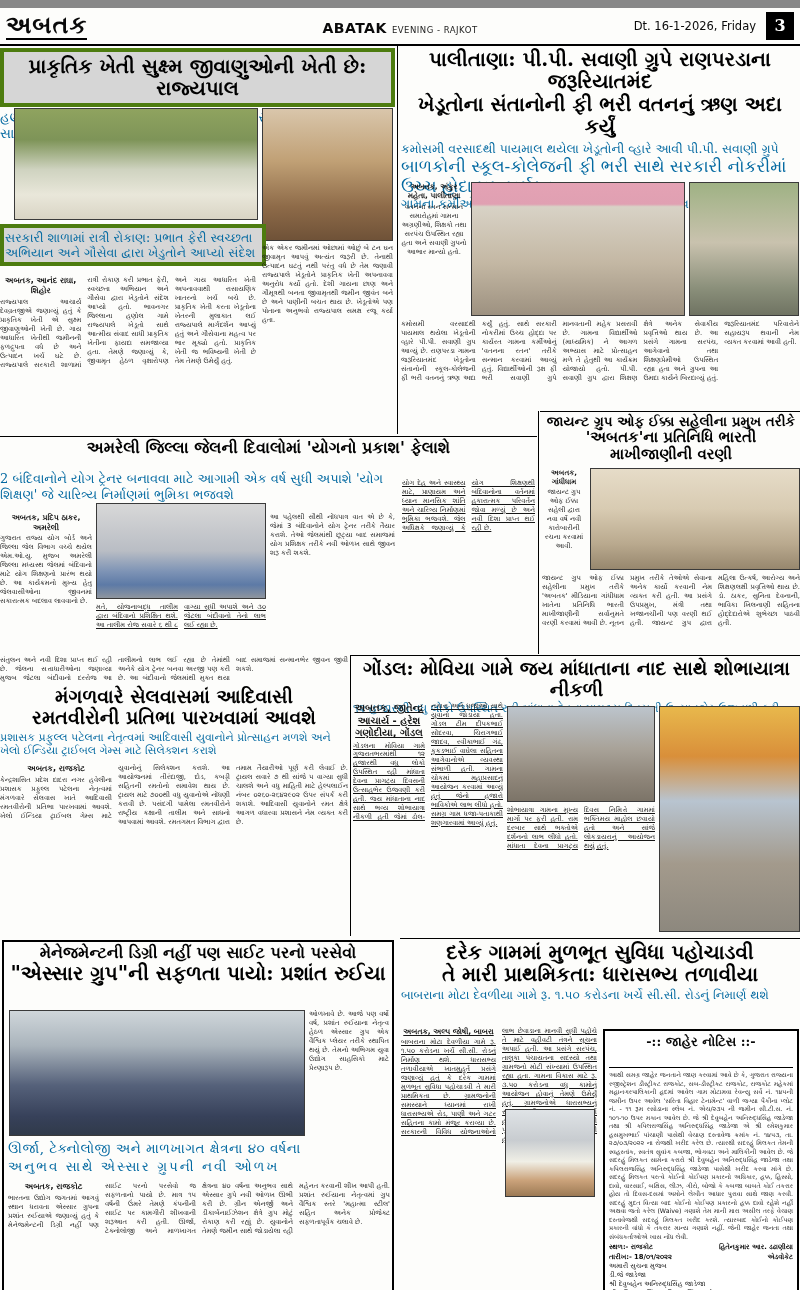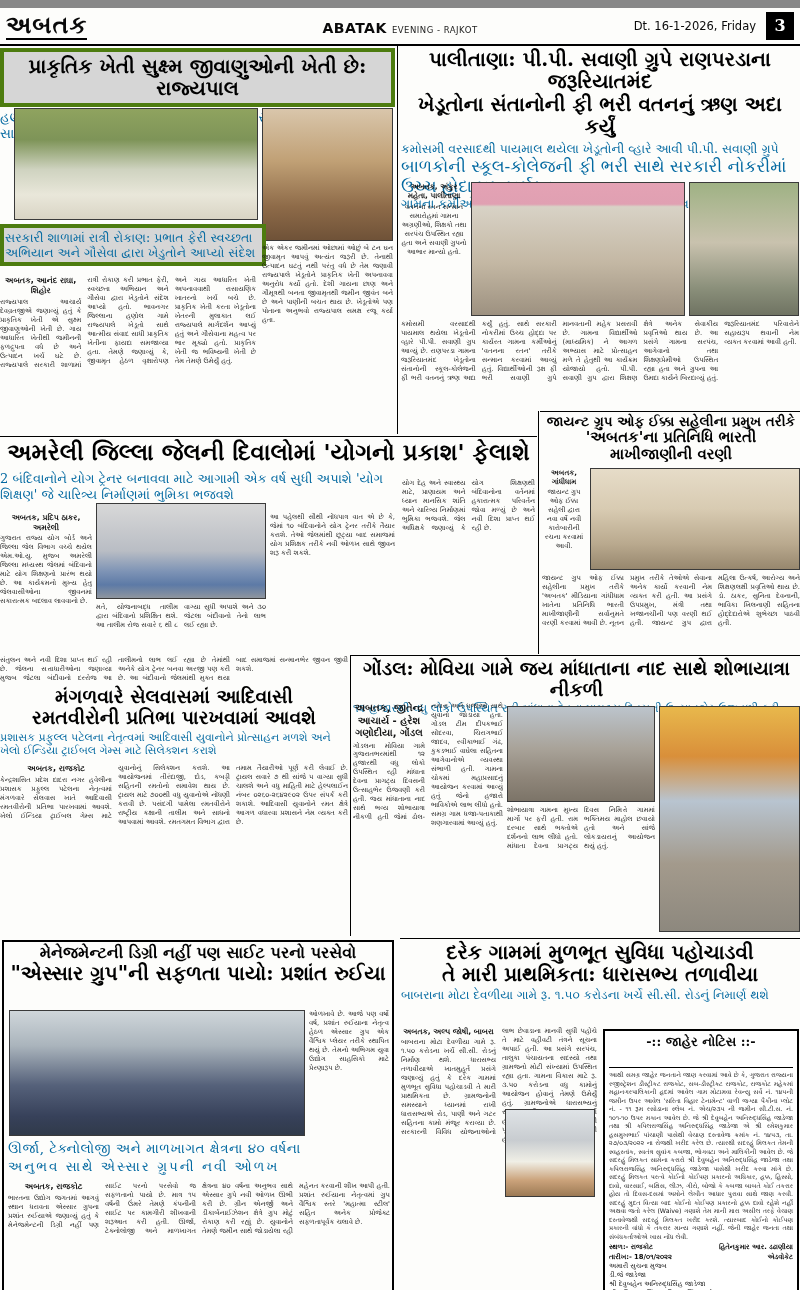--- a/index.html
+++ b/index.html
@@ -5,21 +5,21 @@
   html,body{margin:0;padding:0;background:#888;}
   .page{position:relative;width:800px;height:1290px;background:#fdfdfb;margin:8px auto;overflow:hidden;
         font-family:"DejaVu Sans",sans-serif;color:#0a0a0a;}
   .rule{position:absolute;background:#000;}
   .article{position:absolute;}
   .hl{font-family:"DejaVu Serif",serif;font-weight:bold;text-align:center;line-height:1.12;color:#000;}
   .sub{font-family:"DejaVu Serif",serif;font-weight:normal;text-align:left;line-height:1.2;color:#0369a1;}
   .banner{background:#d6d6d6;border:4px solid #4d7c0f;}
   .body{font-size:6.8px;line-height:1.32;text-align:justify;color:#161616;overflow:hidden;}
   .body .byline{font-weight:bold;text-align:center;font-size:8px;line-height:1.25;margin:0 0 2px 0;}
-  .cols2{column-count:2;column-gap:6px;}
+  .cols2{column-count:2;column-gap:6px;text-decoration:underline;}
   .cols3{column-count:3;column-gap:6px;}
   .cols4{column-count:4;column-gap:6px;}
   .cols5{column-count:5;column-gap:6px;}
   .photo{position:absolute;border:1px solid #3a3a3a;box-sizing:border-box;}
   
   .hdr{position:absolute;left:0;top:0;width:800px;height:36px;}
   .logo{position:absolute;left:6px;top:4px;font-family:"DejaVu Serif",serif;font-weight:bold;font-size:24px;
         letter-spacing:1px;border-bottom:2px solid #000;line-height:1.1;}
   .masthead{position:absolute;left:0;top:10px;width:800px;text-align:center;}
   .masthead b{font-size:14px;letter-spacing:.5px;}
@@ -80,30 +80,30 @@
     </div>
     <div class="photo" style="left:70px;top:134px;width:214px;height:134px;
          background:linear-gradient(180deg,#e4a2b4 0%,#e0a0b2 16%,#d8d2c6 18%,#c4b8a4 60%,#9d9180 100%)"></div>
     <div class="photo" style="left:288px;top:134px;width:110px;height:134px;
          background:linear-gradient(180deg,#9fb284 0%,#c9c2ae 45%,#8a8f7a 80%,#6f7362 100%)"></div>
     <div class="body cols5" style="position:absolute;left:0;top:272px;width:398px;height:88px">કમોસમી વરસાદથી પાયમાલ થયેલા ખેડૂતોની વ્હારે પી.પી. સવાણી ગ્રુપ આવ્યું છે. રાણપરડા ગામના જરૂરિયાતમંદ ખેડૂતોના સંતાનોની સ્કૂલ-કોલેજની ફી ભરી વતનનું ઋણ અદા કર્યું હતું. સાથે સરકારી નોકરીમાં ઉચ્ચ હોદ્દા પર કાર્યરત ગામના કર્મીઓનું 'વતનના રતન' તરીકે સન્માન કરવામાં આવ્યું હતું. વિદ્યાર્થીઓની રૂક્ષ ફી ભરી સવાણી ગ્રુપે માનવતાની મહેક પ્રસરાવી છે. ગામના વિદ્યાર્થીઓ (માધ્યમિક) ને આગળ અભ્યાસ માટે પ્રોત્સાહન મળે તે હેતુથી આ કાર્યક્રમ યોજાયો હતો. પી.પી. સવાણી ગ્રુપ દ્વારા શિક્ષણ ક્ષેત્રે અનેક સેવાકીય પ્રવૃત્તિઓ થાય છે. આ પ્રસંગે ગામના સરપંચ, આગેવાનો તથા શિક્ષણપ્રેમીઓ ઉપસ્થિત રહ્યા હતા અને ગ્રુપના આ ઉમદા કાર્યને બિરદાવ્યું હતું. જરૂરિયાતમંદ પરિવારોને સહાયરૂપ થવાની નેમ વ્યક્ત કરવામાં આવી હતી.</div>
   </div>
 
   <div class="rule" style="left:0;top:428px;width:537px;height:1px"></div>
   <div class="article" style="left:0;top:431px;width:537px;height:214px">
-    <div class="hl" style="font-size:23px">અમરેલી જિલ્લા જેલની દિવાલોમાં 'યોગનો પ્રકાશ' ફેલાશે</div>
+    <div class="hl" style="font-size:16px">અમરેલી જિલ્લા જેલની દિવાલોમાં 'યોગનો પ્રકાશ' ફેલાશે</div>
     <div class="sub" style="position:absolute;left:0;top:32px;width:395px;font-size:13px">2 બંદિવાનોને યોગ ટ્રેનર બનાવવા માટે આગામી એક વર્ષ સુધી અપાશે 'યોગ શિક્ષણ' જે ચારિત્ર્ય નિર્માણમાં ભુમિકા ભજવશે</div>
     <div class="body" style="position:absolute;left:0;top:74px;width:92px;height:140px">
       <p class="byline" style="font-size:7.8px">અબતક, પ્રદિપ ઠાકર, અમરેલી</p>
       <span>ગુજરાત રાજ્ય યોગ બોર્ડ અને જિલ્લા જેલ વિભાગ વચ્ચે થયેલ એમ.ઓ.યુ. મુજબ અમરેલી જિલ્લા મધ્યસ્થ જેલમાં બંદિવાનો માટે યોગ શિક્ષણનો પ્રારંભ થયો છે. આ કાર્યક્રમનો મુખ્ય હેતુ જેલવાસીઓના જીવનમાં સકારાત્મક બદલાવ લાવવાનો છે.</span>
     </div>
     <div class="photo" style="left:96px;top:64px;width:170px;height:96px;
          background:linear-gradient(180deg,#d8d8d8 0%,#b9bdc4 50%,#7d93b5 72%,#5d7aa6 86%,#8e959e 100%)"></div>
     <div class="body cols2" style="position:absolute;left:96px;top:164px;width:170px;height:50px">મતે, યોજનાબદ્ધ તાલીમ દ્વારા બંદિવાનો પ્રશિક્ષિત થશે. આ તાલીમ રોજ સવારે ૬ થી ૮ વાગ્યા સુધી અપાશે અને ૩૦ જેટલા બંદીવાનો તેનો લાભ લઈ રહ્યા છે.</div>
-    <div class="body" style="position:absolute;left:270px;top:74px;width:125px;height:140px">આ પહેલથી સૌથી નોંધપાત્ર વાત એ છે કે, જેમાં ૧૦ બંદિવાનોને યોગ ટ્રેનર તરીકે તૈયાર કરાશે. તેઓ જેલમાંથી છૂટ્યા બાદ સમાજમાં યોગ પ્રશિક્ષક તરીકે નવી ઓળખ સાથે જીવન શરૂ કરી શકશે.</div>
+    <div class="body" style="position:absolute;left:270px;top:74px;width:125px;height:140px">આ પહેલથી સૌથી નોંધપાત્ર વાત એ છે કે, જેમાં 3 બંદિવાનોને યોગ ટ્રેનર તરીકે તૈયાર કરાશે. તેઓ જેલમાંથી છૂટ્યા બાદ સમાજમાં યોગ પ્રશિક્ષક તરીકે નવી ઓળખ સાથે જીવન શરૂ કરી શકશે.</div>
     <div class="body cols2" style="position:absolute;left:402px;top:40px;width:133px;height:174px">યોગ દેહ અને સ્વાસ્થ્ય માટે, પ્રાણાયમ અને ધ્યાન માનસિક શાંતિ અને ચારિત્ર્ય નિર્માણમાં ભુમિકા ભજવશે. જેલ અધિક્ષકે જણાવ્યું કે યોગ શિક્ષણથી બંદિવાનોના વર્તનમાં હકારાત્મક પરિવર્તન જોવા મળ્યું છે અને નવી દિશા પ્રાપ્ત થઈ રહી છે.</div>
   </div>
   <div class="body cols3" style="position:absolute;left:0;top:648px;width:348px;height:28px">સંતુલન અને નવી દિશા પ્રાપ્ત થઈ રહી છે. જેલના સત્તાધારીઓના જણાવ્યા મુજબ જેટલા બંદીવાનો દરરોજ આ તાલીમનો લાભ લઈ રહ્યા છે તેમાંથી અનેકે યોગ ટ્રેનર બનવા અરજી પણ કરી છે. આ બંદીવાનો જેલમાંથી મુક્ત થયા બાદ સમાજમાં સન્માનભેર જીવન જીવી શકશે.</div>
 
   <div class="rule" style="left:540px;top:403px;width:260px;height:1px"></div>
   <div class="rule" style="left:538px;top:403px;width:1px;height:243px"></div>
   <div class="article" style="left:542px;top:406px;width:258px;height:238px">
     <div class="hl" style="font-size:13.5px">જાયન્ટ ગ્રુપ ઓફ ઈક્કા સહેલીના પ્રમુખ તરીકે</div>
     <div class="hl" style="font-size:15px">'અબતક'ના પ્રતિનિધિ ભારતી માખીજાણીની વરણી</div>
     <div class="body" style="position:absolute;left:0;top:54px;width:44px;height:110px;text-align:center">

